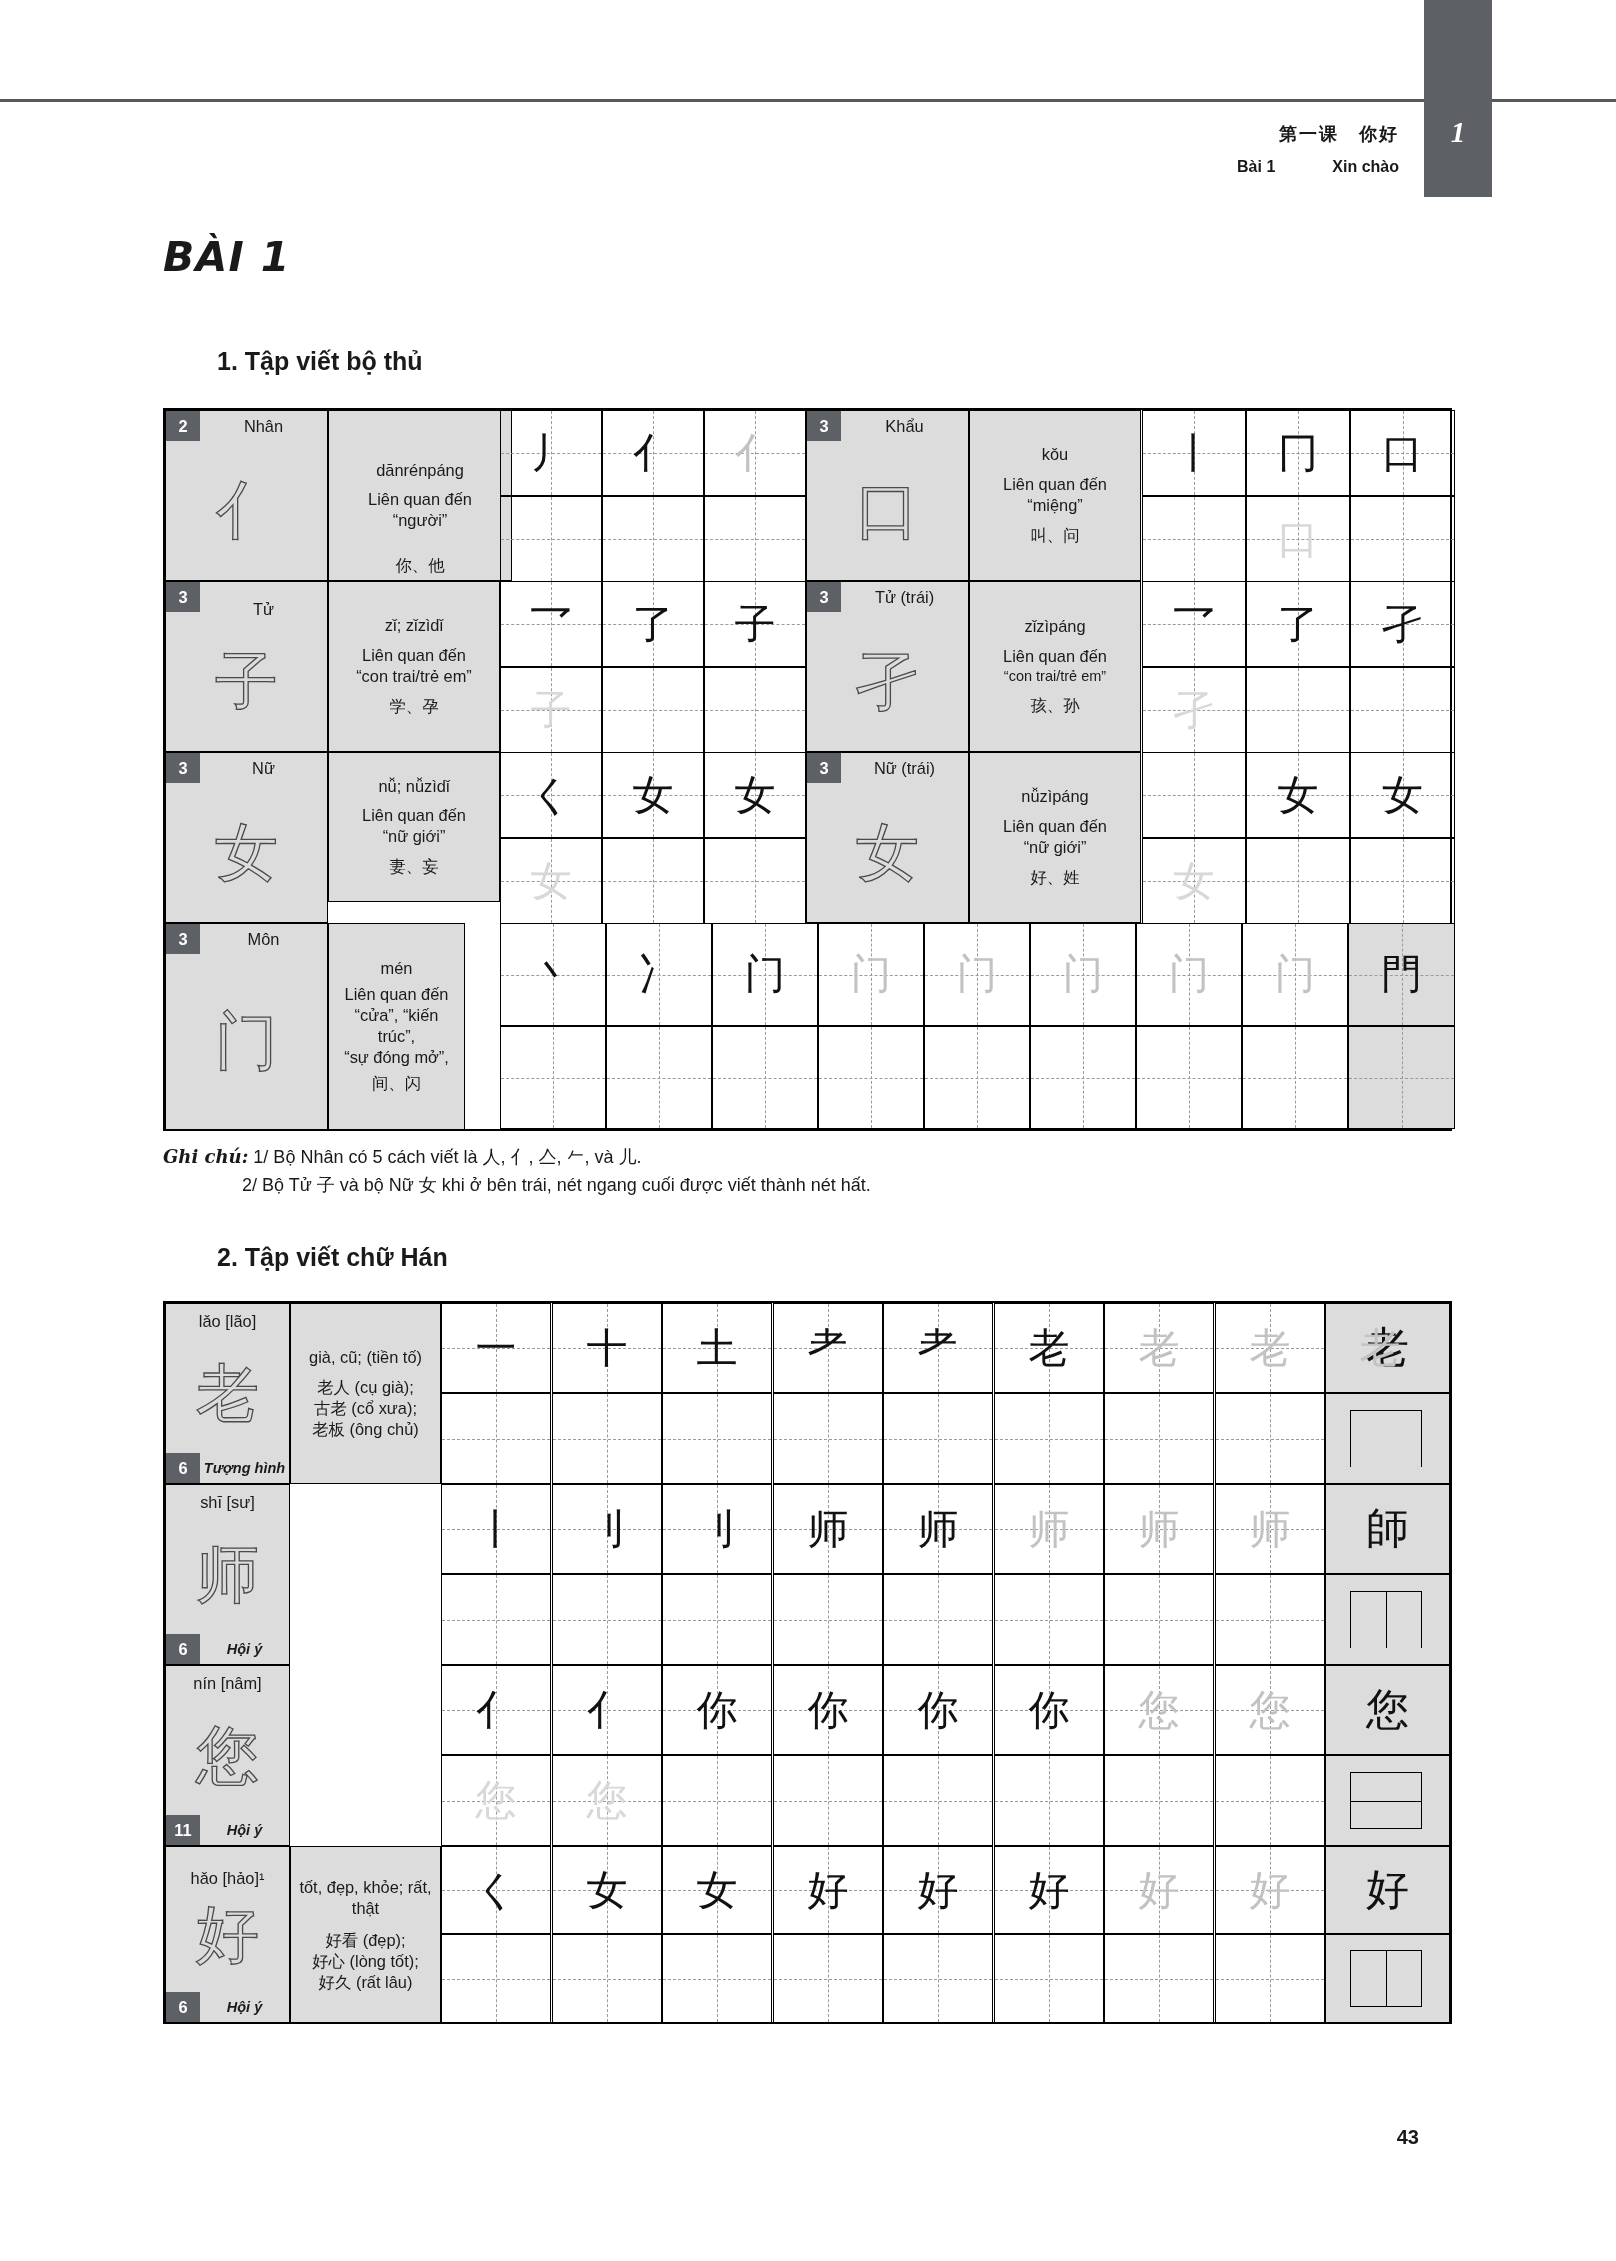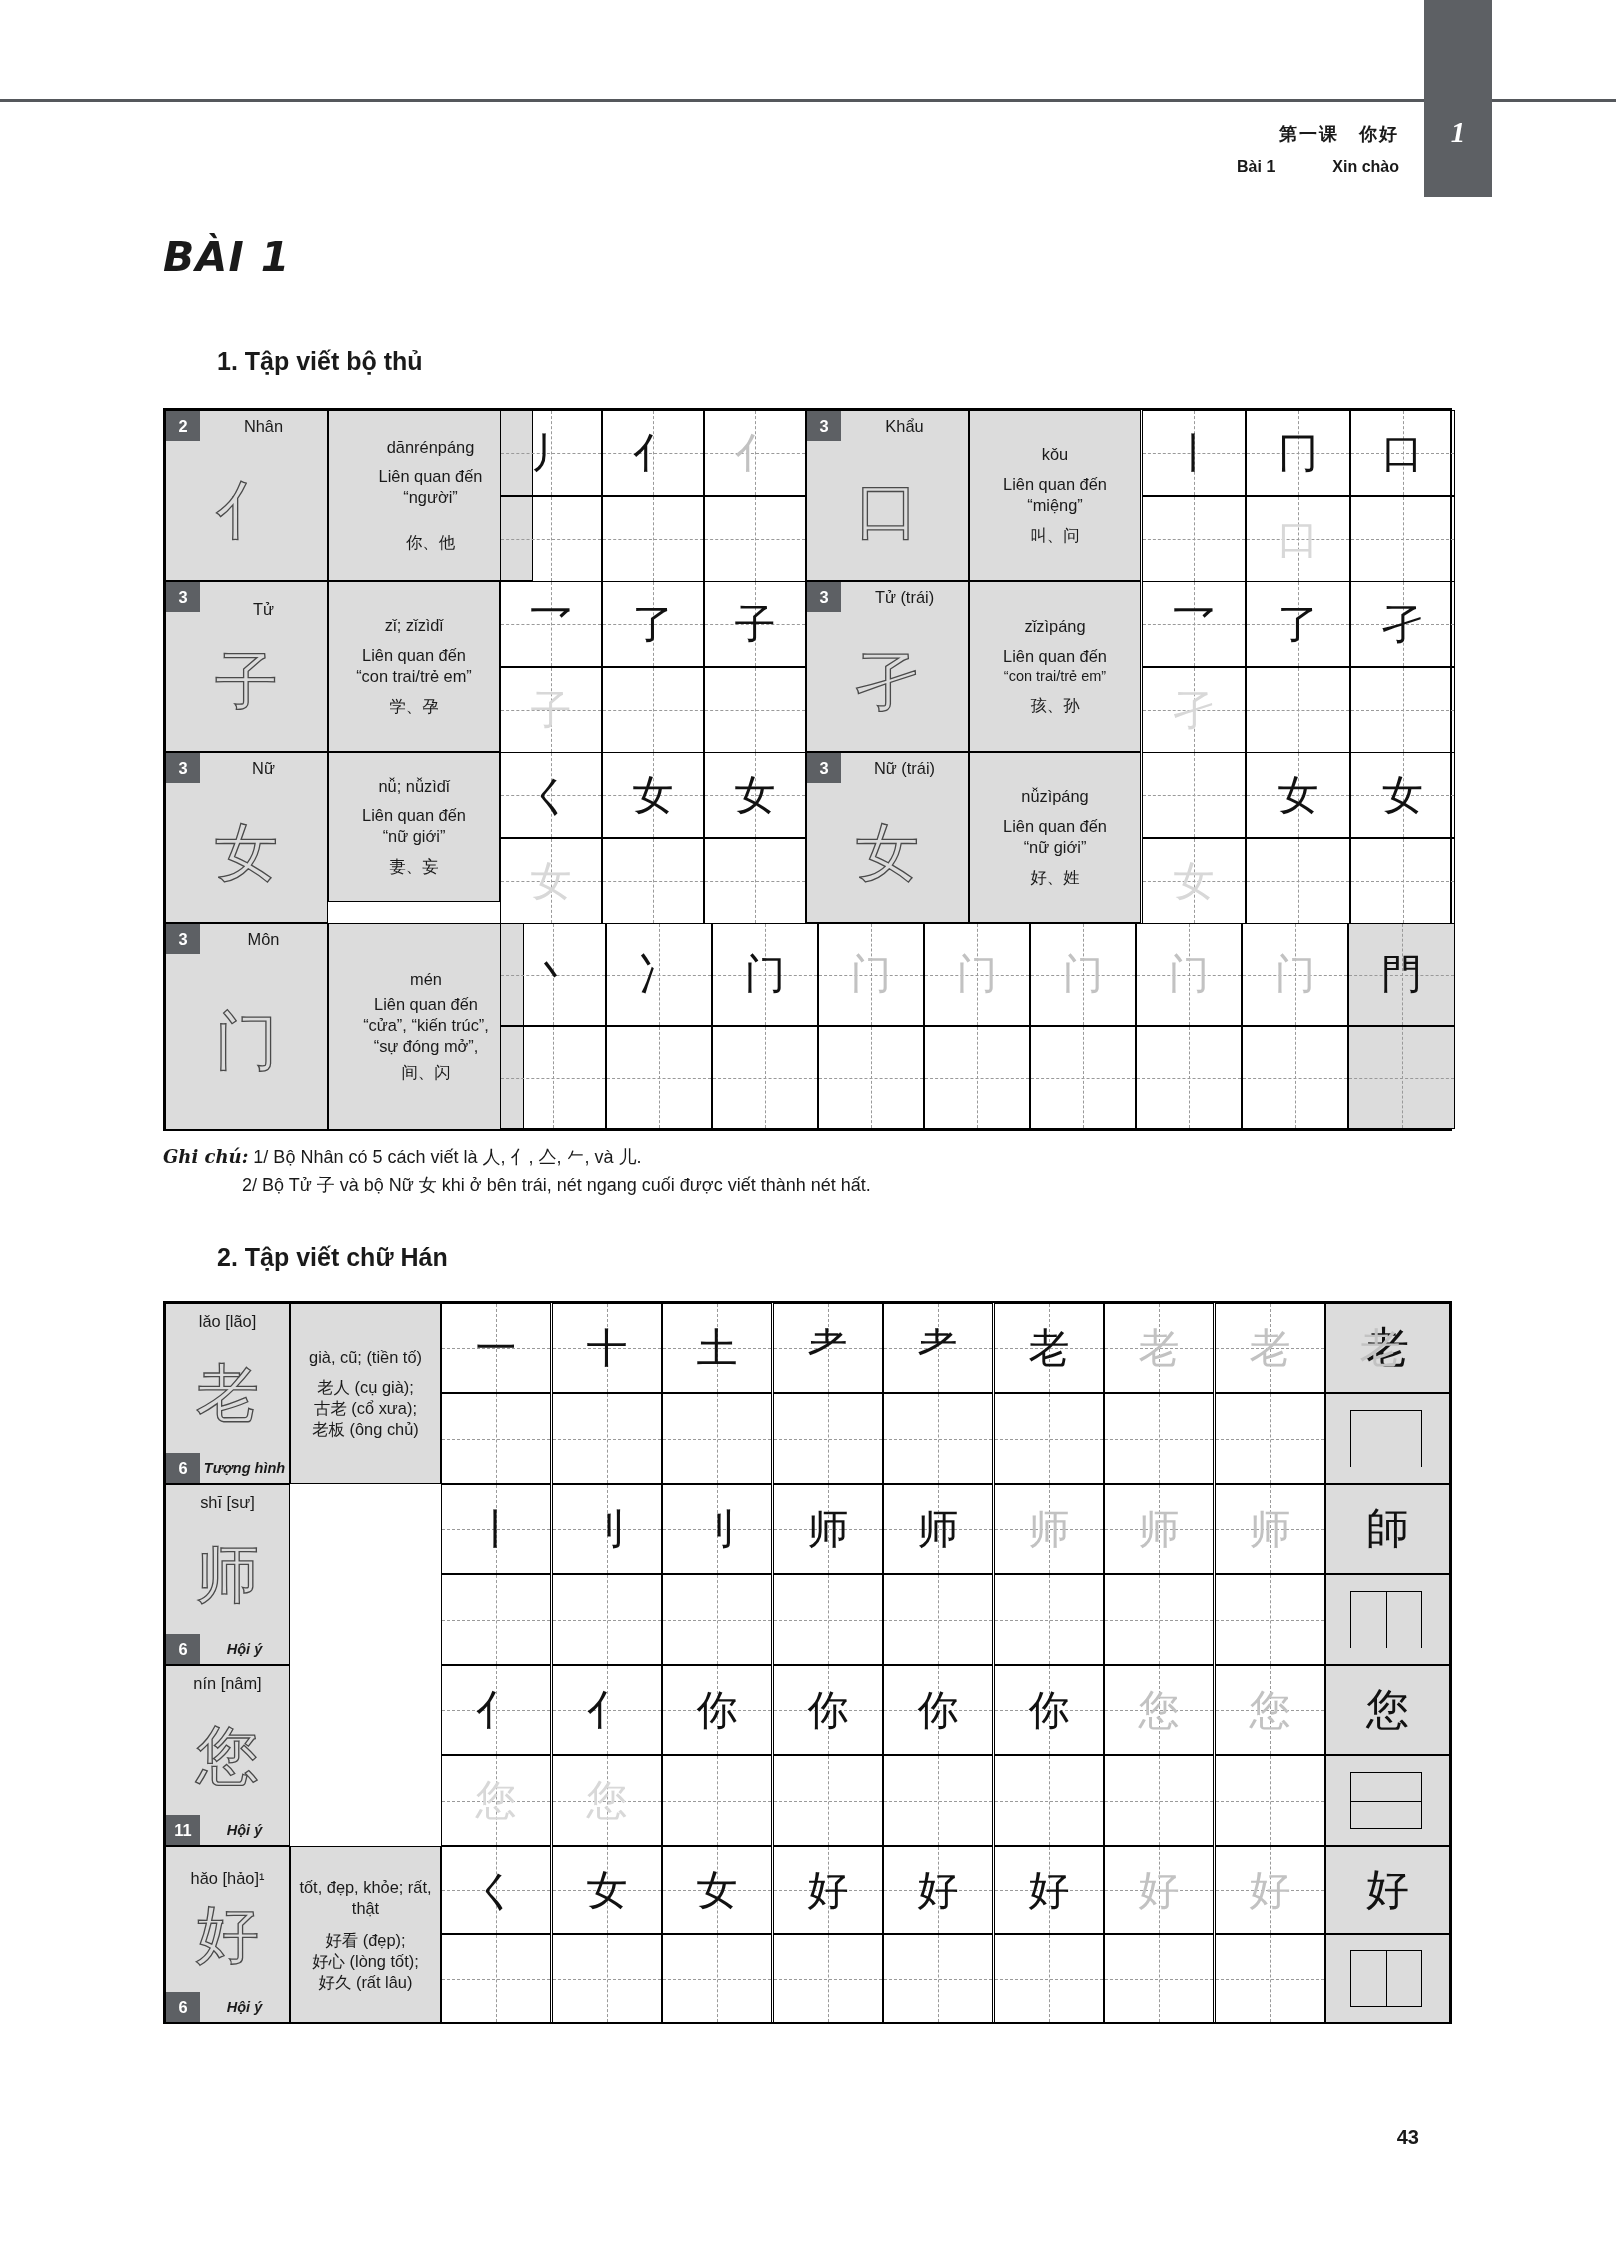--- a/index.html
+++ b/index.html
@@ -126,21 +126,21 @@
 
   <div class="bd shade" style="left:0;top:0;width:163px;height:171px;">
     <div class="ctr" style="position:absolute;left:0;top:30px;right:0;bottom:0;">
       <span class="glyph big-glyph outline">亻</span>
     </div>
     <div class="badge" style="left:0;top:0;">2</div>
     <div style="position:absolute;left:34px;top:0;right:0;height:30px;" class="ctr">
       <span class="lbl-s">Nhân</span>
     </div>
   </div>
-  <div class="bd shade col" style="left:163px;top:0;width:205px;height:171px;padding:4px;">
+  <div class="bd shade col" style="left:163px;top:0;width:184px;height:171px;padding:4px;justify-content:flex-end;">
     <div class="pin">dānrénpáng</div>
     <div class="lbl-s" style="margin-top:9.2px;">Liên quan đến</div>
     <div class="lbl-s">“người”</div>
     <div class="lbl-s" style="margin-top:24px;">你、他</div>
   </div>
 
   <div class="pcell" style="left:335px;top:0;width:102px;height:86px;">
       <div class="pglyph solid">丿</div>
     </div>
   <div class="pcell" style="left:437px;top:0;width:102px;height:86px;">
@@ -303,21 +303,21 @@
 
   <div class="bd shade" style="left:0;top:513px;width:163px;height:207px;">
     <div class="ctr" style="position:absolute;left:0;top:30px;right:0;bottom:0;">
       <span class="glyph big-glyph outline">门</span>
     </div>
     <div class="badge" style="left:0;top:0;">3</div>
     <div style="position:absolute;left:34px;top:0;right:0;height:30px;" class="ctr">
       <span class="lbl-s">Môn</span>
     </div>
   </div>
-  <div class="bd shade col" style="left:163px;top:513px;width:196px;height:207px;padding:8px;text-align:center;">
+  <div class="bd shade col" style="left:163px;top:513px;width:137px;height:207px;padding:8px;text-align:center;">
     <div class="pin">mén</div>
     <div class="lbl-s" style="margin-top:5.3px;">Liên quan đến</div>
     <div class="lbl-s">“cửa”, “kiến trúc”,</div>
     <div class="lbl-s">“sự đóng mở”,</div>
     <div class="lbl-s" style="margin-top:5.3px;">间、闪</div>
   </div>
 
   <div class="pcell" style="left:335px;top:513px;width:106px;height:103px;">
       <div class="pglyph solid">丶</div>
     </div>

